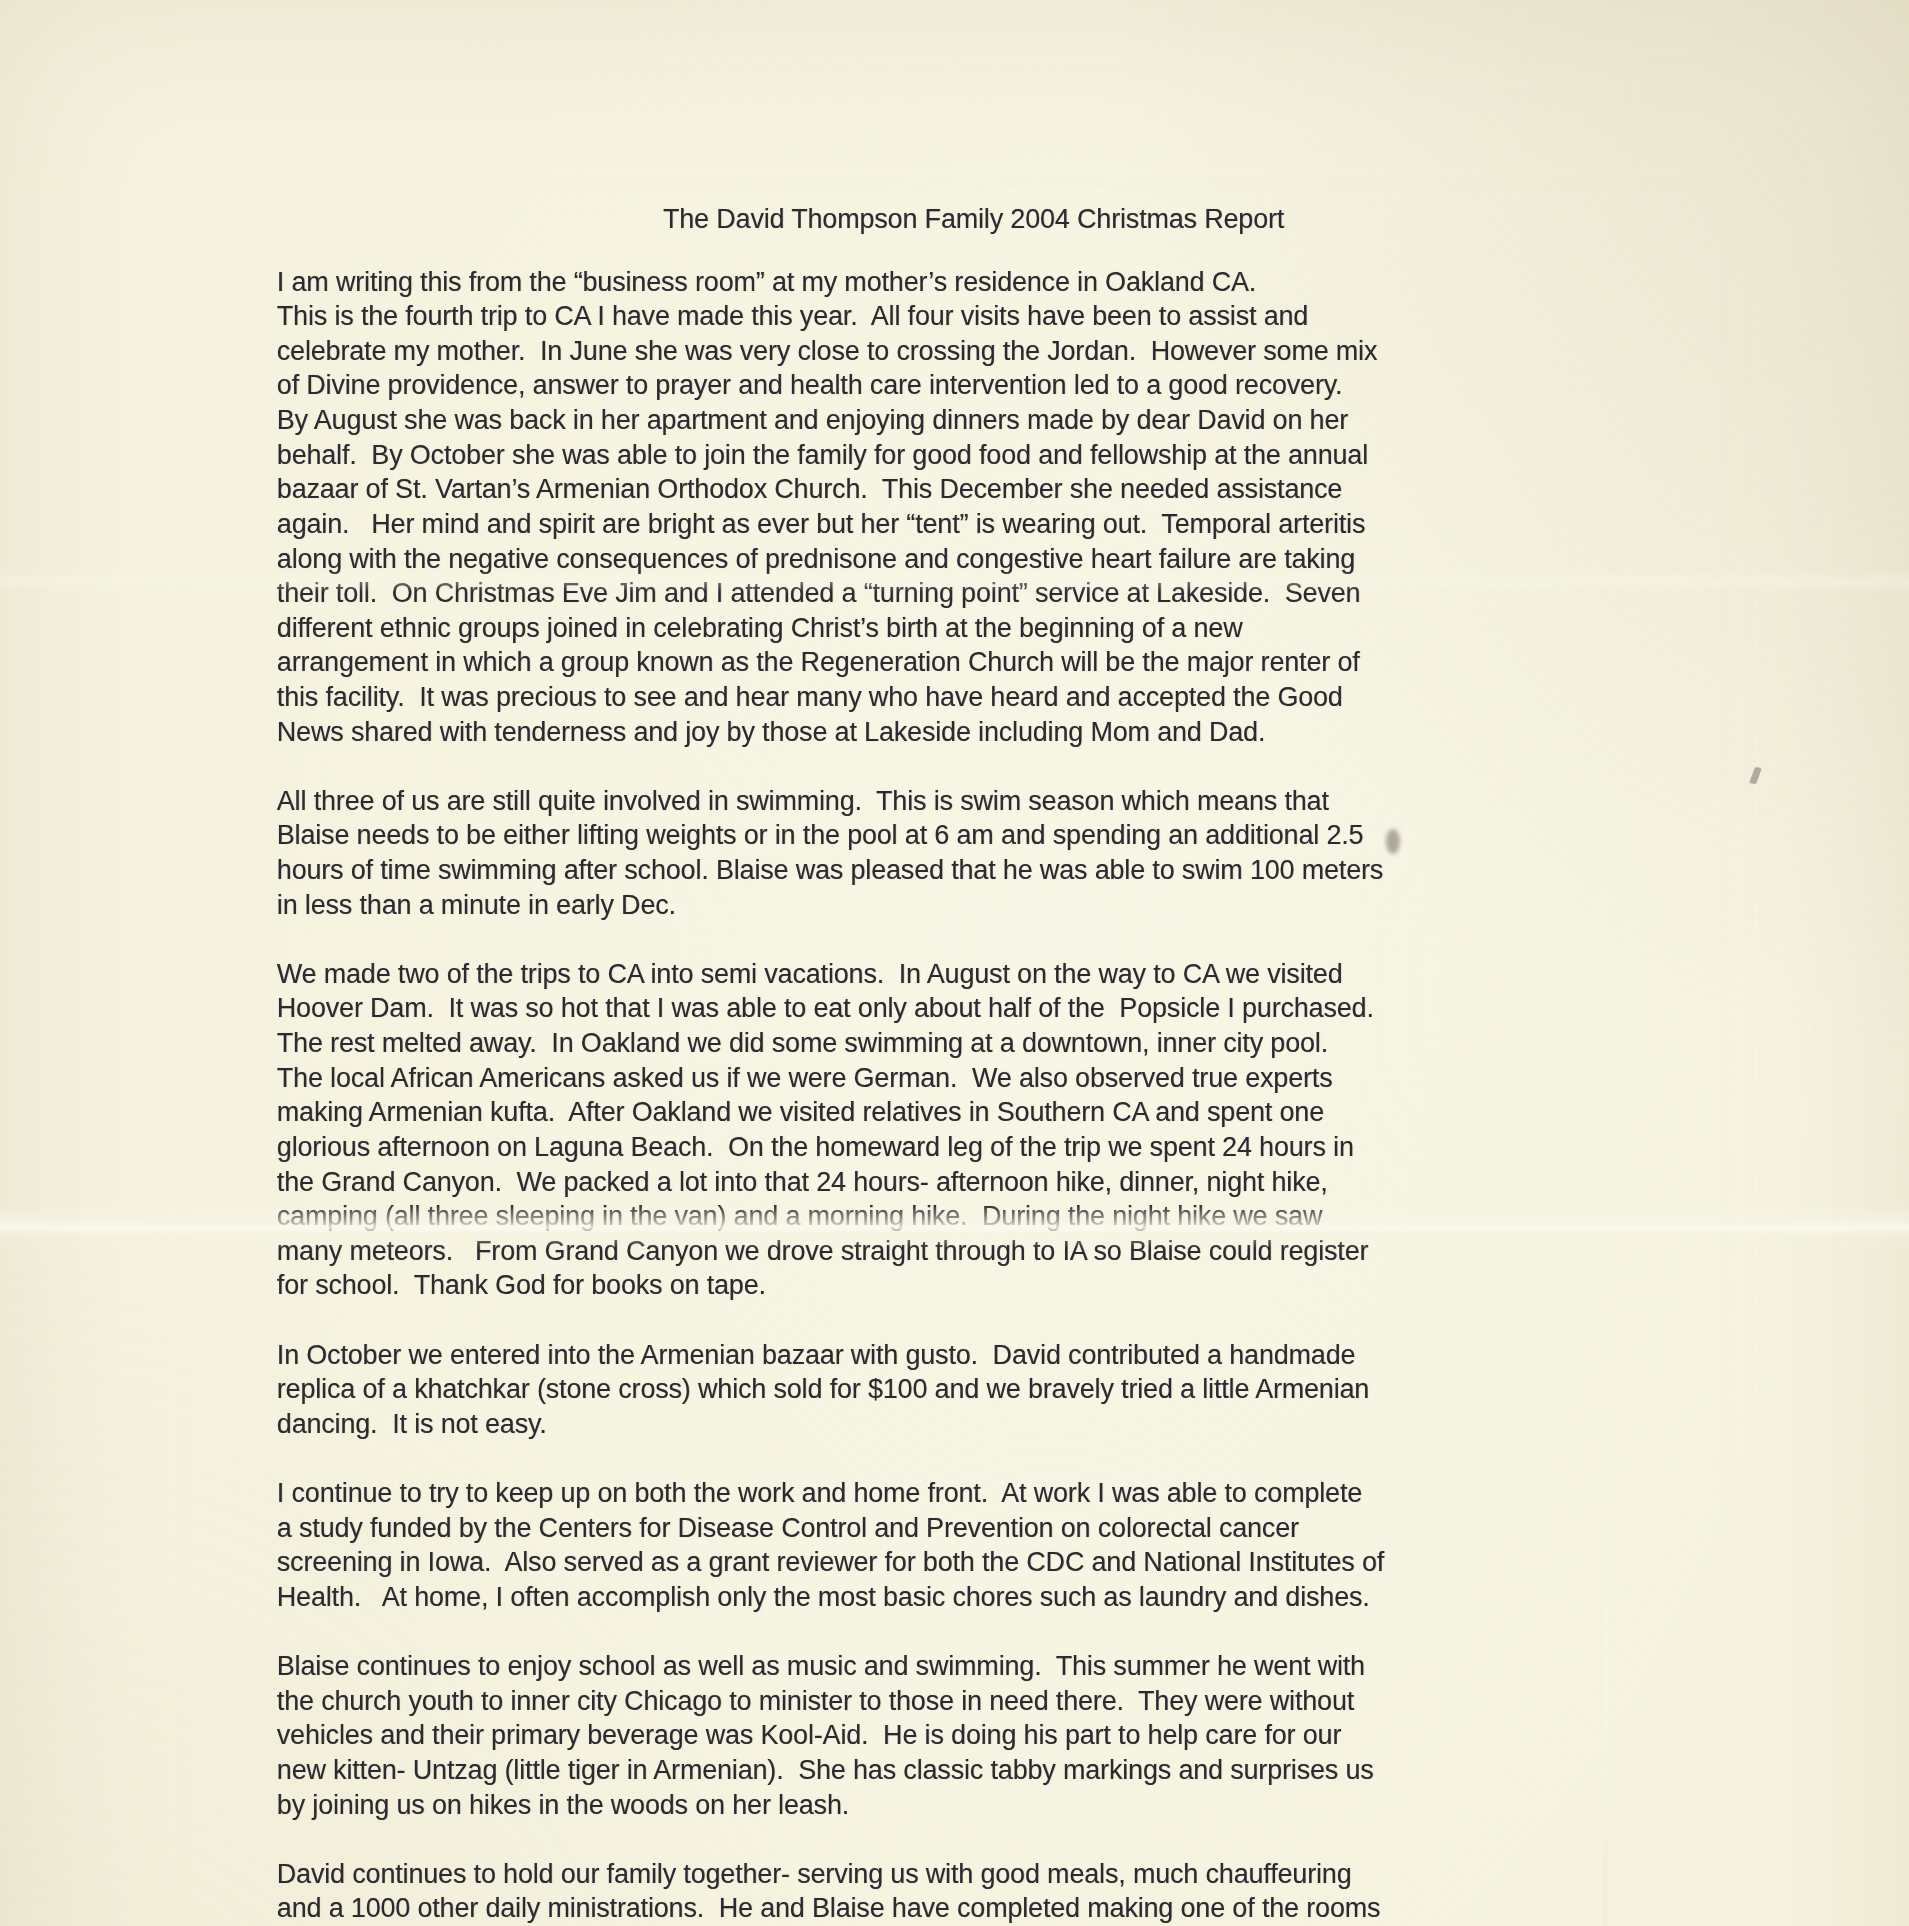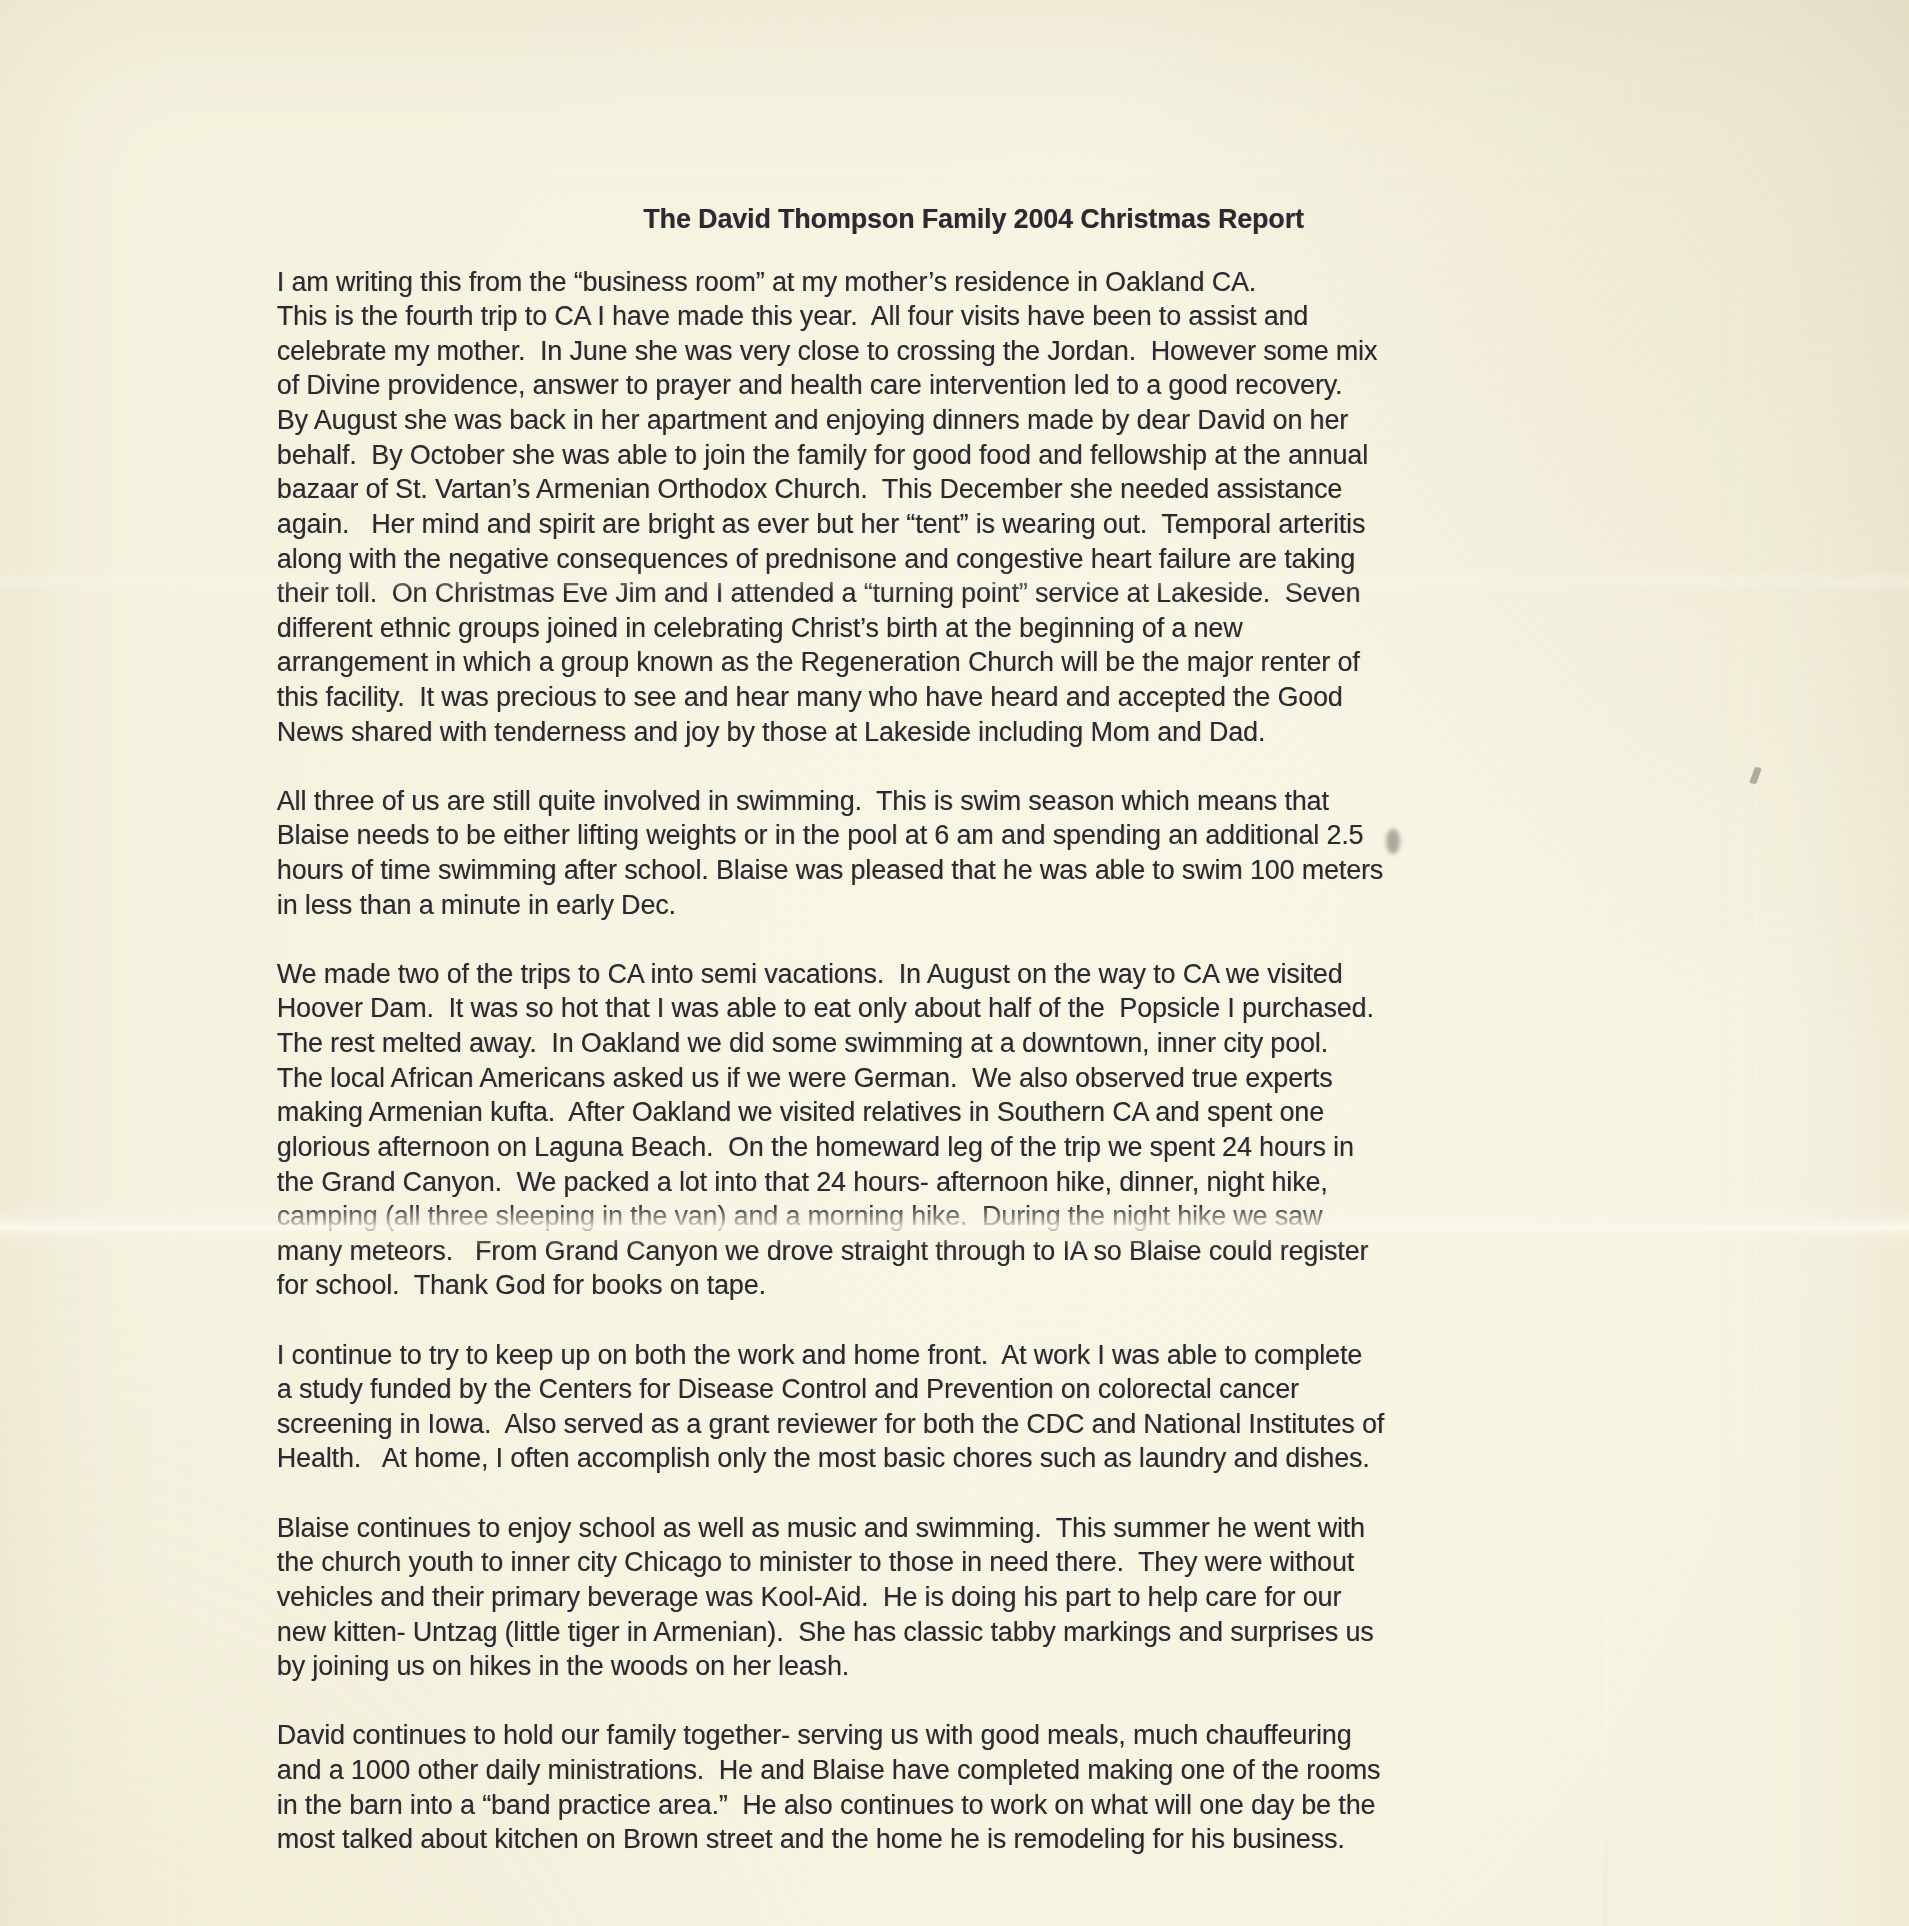--- a/index.html
+++ b/index.html
@@ -26,21 +26,21 @@
     top: 10.6vw;
     width: 73vw;
     color: #2b2a30;
     font-size: 1.41vw;
     line-height: 1.2857;
     letter-spacing: -0.005em;
     text-shadow: 0.02vw 0.02vw 0.04vw rgba(43,42,48,0.38);
   }
   .title {
     font-size: 1.41vw;
-    font-weight: 700;
+    font-weight: 400;
     margin: 0 0 1.45vw 0;
     text-align: center;
     white-space: pre-wrap;
   }
   .para {
     margin: 7px 0 1.815vw 0;
     white-space: pre-wrap;
   }
   
   .crease-h-main {
@@ -134,20 +134,23 @@
     <p class="para">We made two of the trips to CA into semi vacations.  In August on the way to CA we visited
 Hoover Dam.  It was so hot that I was able to eat only about half of the  Popsicle I purchased.
 The rest melted away.  In Oakland we did some swimming at a downtown, inner city pool.
 The local African Americans asked us if we were German.  We also observed true experts
 making Armenian kufta.  After Oakland we visited relatives in Southern CA and spent one
 glorious afternoon on Laguna Beach.  On the homeward leg of the trip we spent 24 hours in
 the Grand Canyon.  We packed a lot into that 24 hours- afternoon hike, dinner, night hike,
 camping (all three sleeping in the van) and a morning hike.  During the night hike we saw
 many meteors.   From Grand Canyon we drove straight through to IA so Blaise could register
 for school.  Thank God for books on tape.</p>
+    <p class="para">In October we entered into the Armenian bazaar with gusto.  David contributed a handmade
+replica of a khatchkar (stone cross) which sold for $100 and we bravely tried a little Armenian
+dancing.  It is not easy.</p>
     <p class="para">I continue to try to keep up on both the work and home front.  At work I was able to complete
 a study funded by the Centers for Disease Control and Prevention on colorectal cancer
 screening in Iowa.  Also served as a grant reviewer for both the CDC and National Institutes of
 Health.   At home, I often accomplish only the most basic chores such as laundry and dishes.</p>
     <p class="para">Blaise continues to enjoy school as well as music and swimming.  This summer he went with
 the church youth to inner city Chicago to minister to those in need there.  They were without
 vehicles and their primary beverage was Kool-Aid.  He is doing his part to help care for our
 new kitten- Untzag (little tiger in Armenian).  She has classic tabby markings and surprises us
 by joining us on hikes in the woods on her leash.</p>
     <p class="para">David continues to hold our family together- serving us with good meals, much chauffeuring

